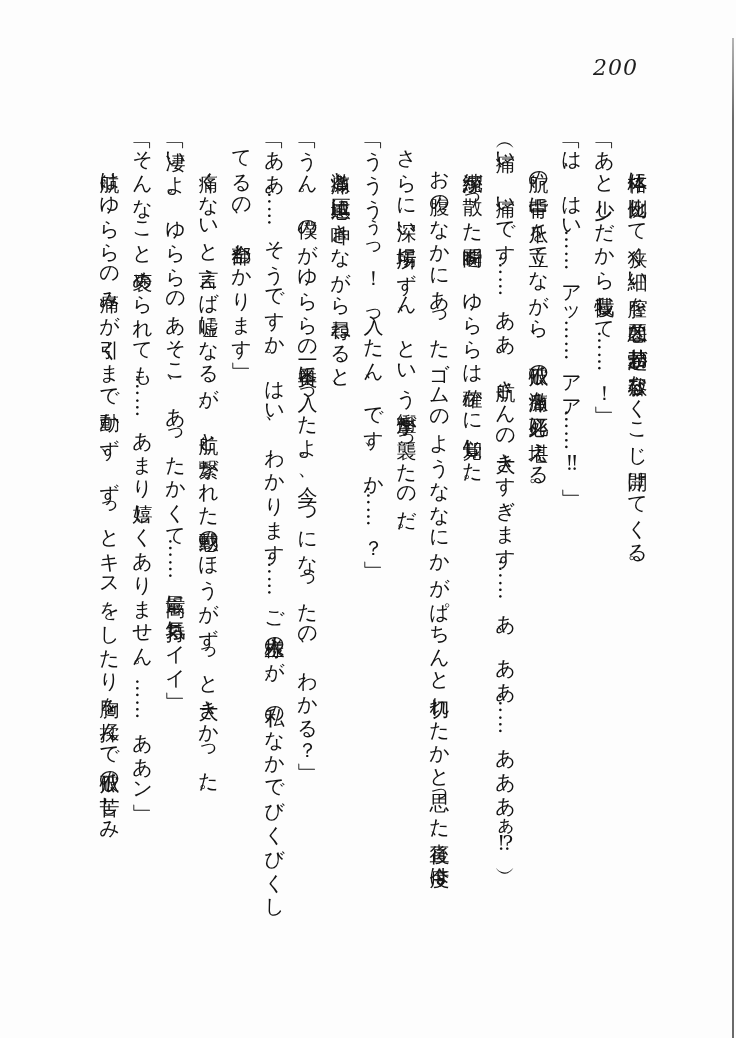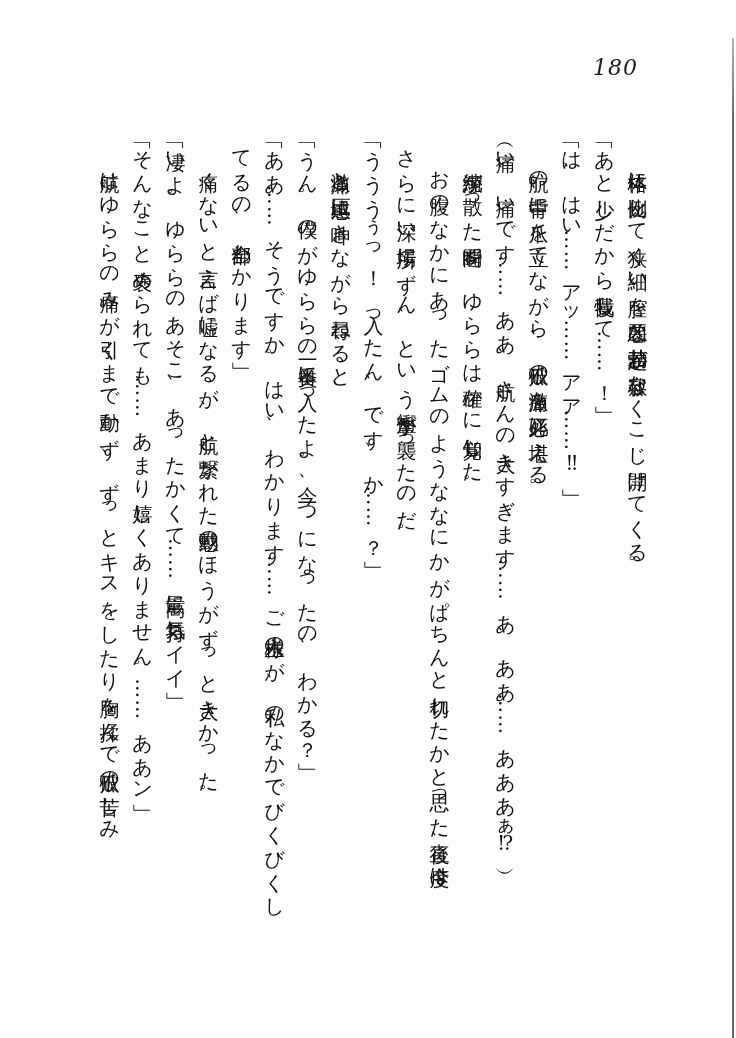--- a/index.html
+++ b/index.html
@@ -51,21 +51,21 @@
     width: 2px;
     height: 1000px;
     background: linear-gradient(#b5b5b5, #6a6a6a 8%, #6a6a6a);
   }
 </style>
 </head>
 <body>
 
 <div class="page">
 
-  <div class="page-number">180</div>
+  <div class="page-number">200</div>
 
   <div class="text-block">
     <p class="line indent">体格に比例して狭く細い膣を凶悪な若勃起が容赦なくこじ開けてくる。</p>
     <p class="line">「あと少しだから我慢して……！」</p>
     <p class="line">「は、はい……アッ……アア……‼」</p>
     <p class="line indent">航の背中に爪を立てながら、破瓜の激痛を必死に堪える。</p>
     <p class="line">（痛い、痛いです……ああ、航さんの大きすぎます……あ、ああ……あああぁ⁉）</p>
     <p class="line indent">純潔が散った瞬間を、ゆららは確かに知覚した。</p>
     <p class="line indent">お腹のなかにあったゴムのようななにかがぱちんと切れたかと思った直後、今度は</p>
     <p class="line">さらに深い場所にずん、という衝撃が襲ったのだ。</p>

